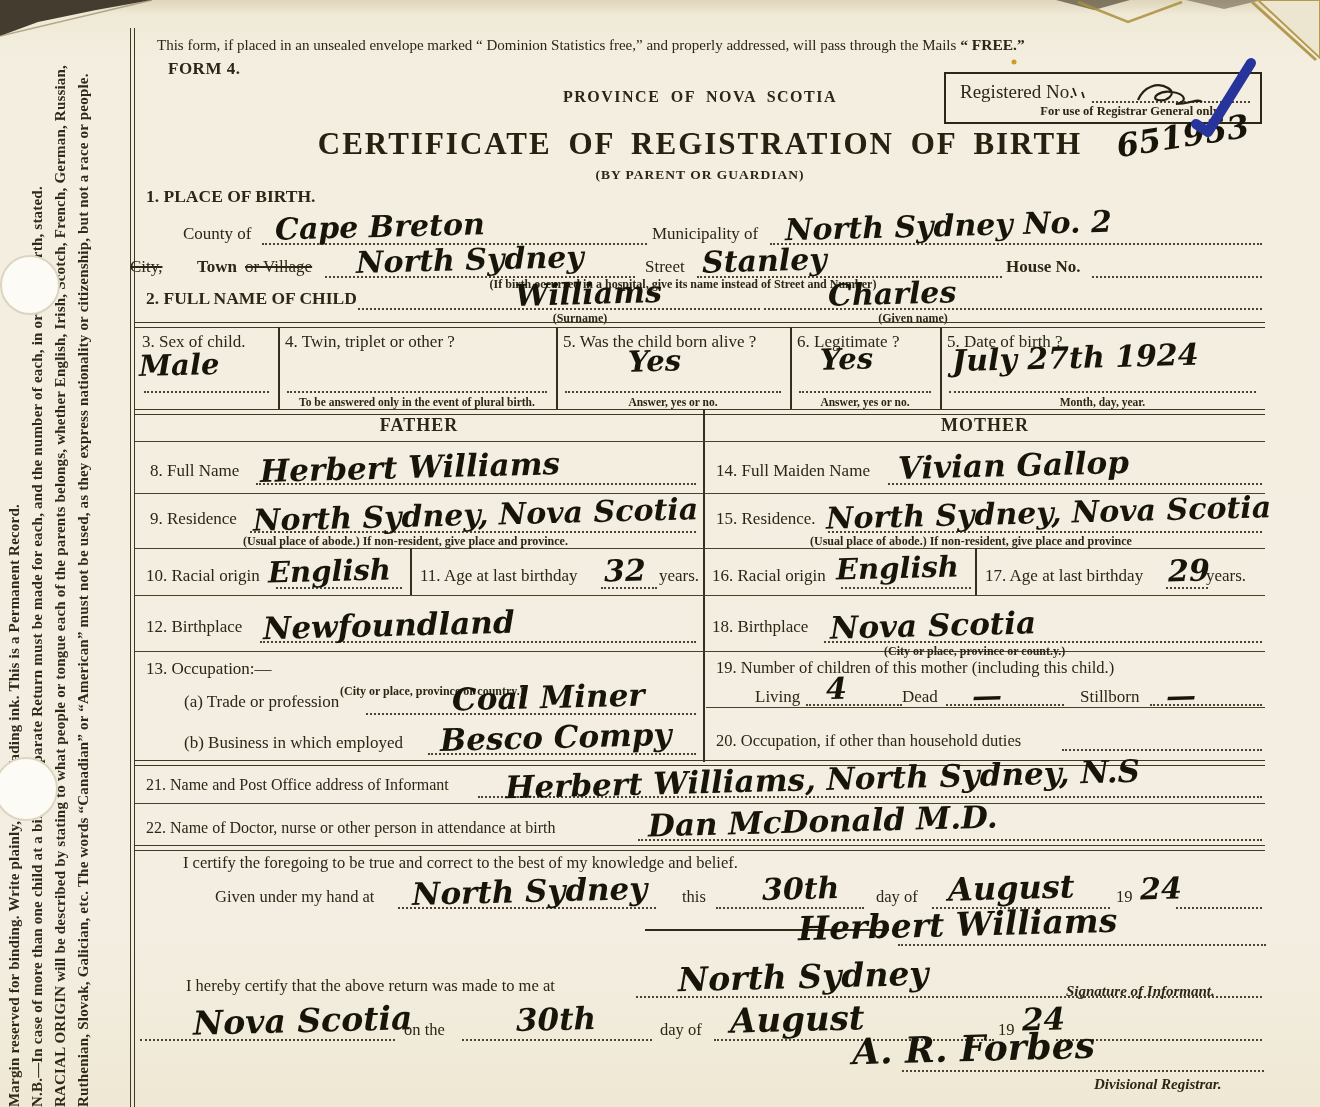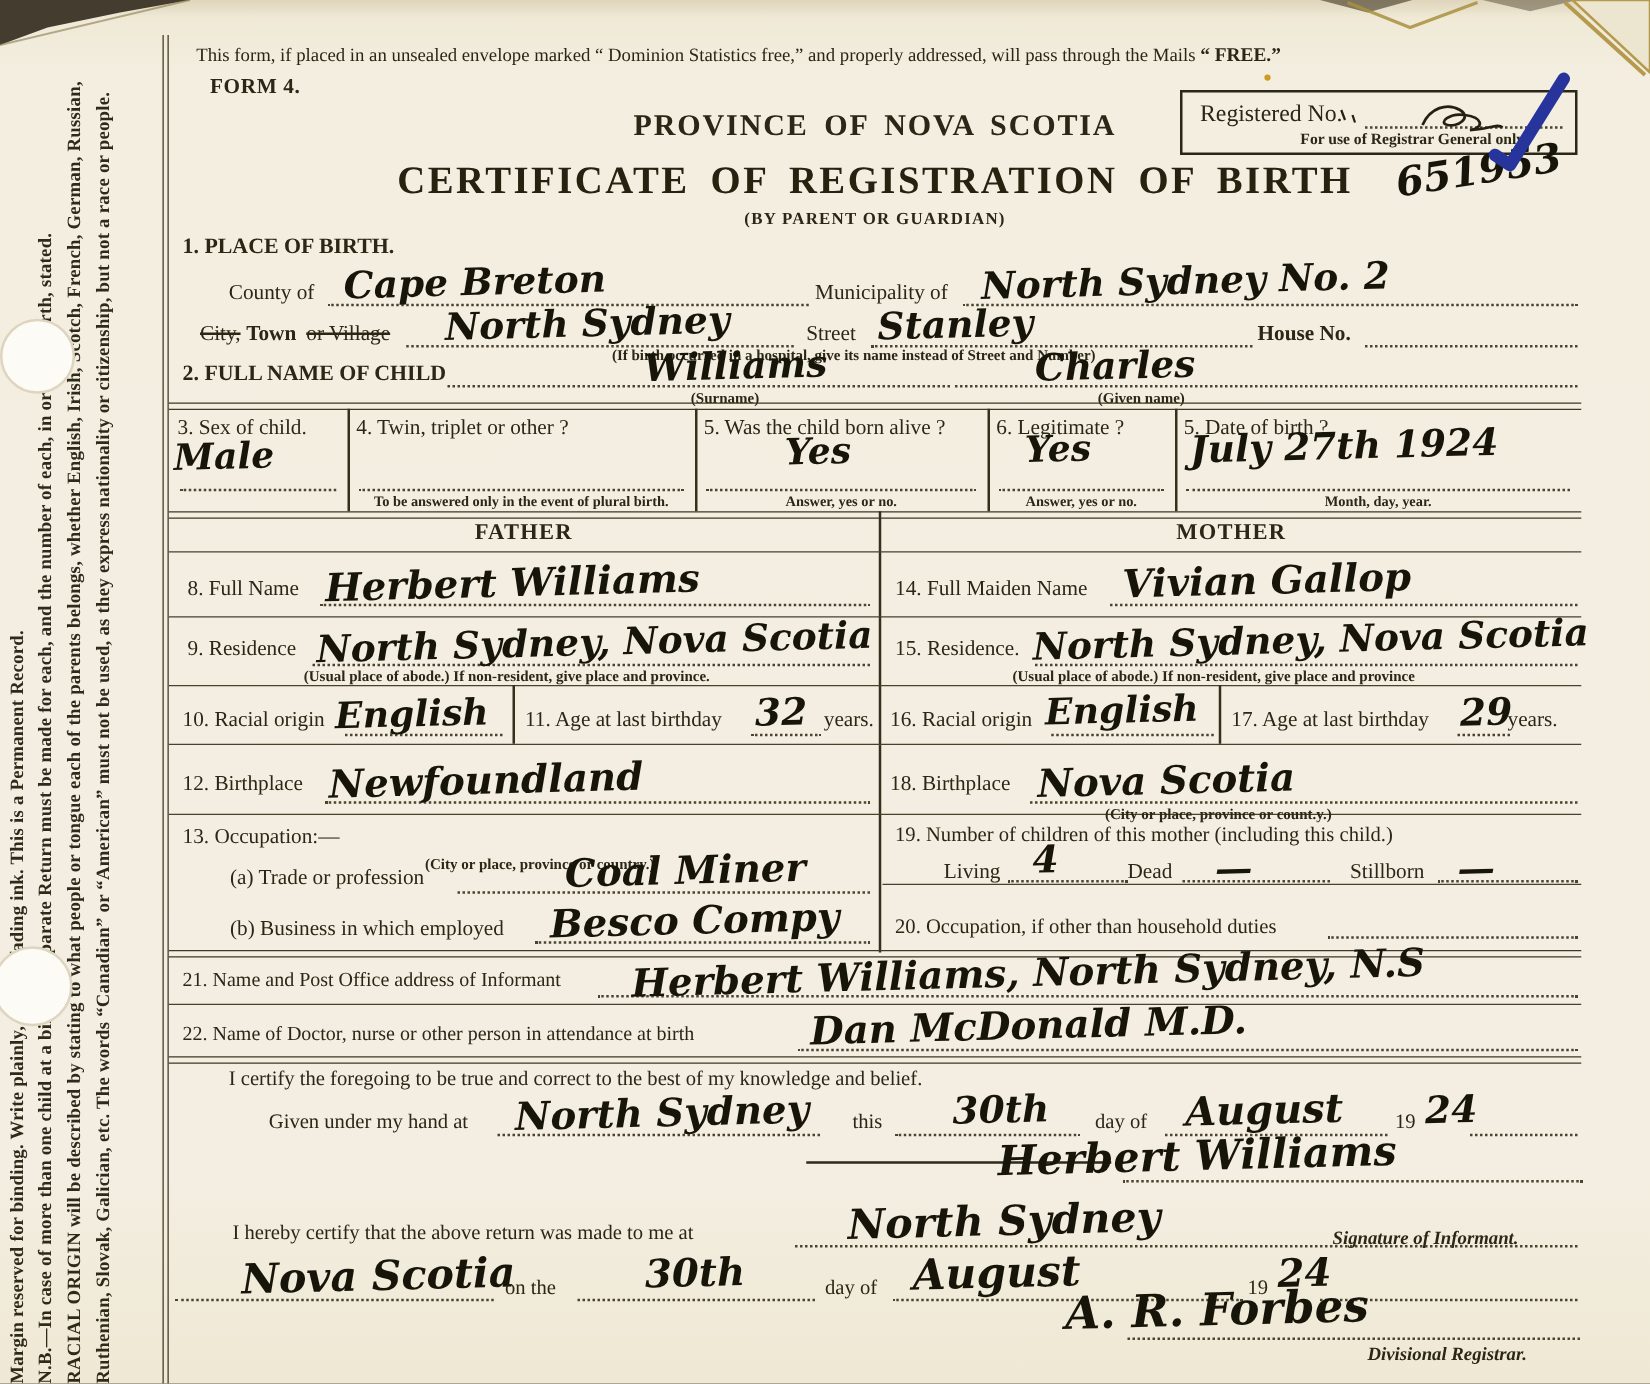--- a/index.html
+++ b/index.html
@@ -40,21 +40,21 @@
     <div class="mline">Ruthenian, Slovak, Galician, etc.  The words “Canadian” or “American” must not be used, as they express nationality or citizenship, but not a race or people.</div>
   </div>
 
   <div class="abs" style="left:130px;top:28px;height:1079px;width:3px;border-left:1px solid #3e3921;border-right:1px solid #3e3921;"></div>
 
   <div class="abs" style="left:157px;top:36px;font-size:15px;">
     <span>This form, if placed in an unsealed envelope marked “ Dominion Statistics free,” and properly addressed, will pass through the Mails</span>
     <span class="b" style="font-size:15.5px;">“ FREE.”</span>
   </div>
   <div class="abs b" style="left:168px;top:59px;font-size:17px;letter-spacing:.5px;">FORM 4.</div>
-  <div class="abs b ctr" style="left:450px;top:88px;width:500px;font-size:24px;letter-spacing:1.5px;word-spacing:5px;">PROVINCE OF NOVA SCOTIA</div>
+  <div class="abs b ctr" style="left:450px;top:88px;width:500px;font-size:16px;letter-spacing:1.5px;word-spacing:5px;">PROVINCE OF NOVA SCOTIA</div>
 
   <div class="abs" style="left:944px;top:72px;width:314px;height:48px;border:2px solid #2b2718;">
     <span class="abs" style="left:14px;top:7px;font-size:19px;">Registered No.</span>
     <span class="dot" style="left:146px;width:158px;top:27px;"></span>
     <span class="abs b ctr" style="left:0;width:100%;top:30px;font-size:12.5px;padding-left:28px;">For use of Registrar General only.</span>
   </div>
 
   <div class="abs b ctr" style="left:270px;top:126px;width:860px;font-size:31px;letter-spacing:2px;word-spacing:7px;color:#26220f;">CERTIFICATE OF REGISTRATION OF BIRTH</div>
   <div class="abs b ctr" style="left:480px;top:167px;width:440px;font-size:13.5px;letter-spacing:1px;">(BY PARENT OR GUARDIAN)</div>
 
@@ -62,21 +62,21 @@
 
   <div class="abs b" style="left:146px;top:186px;font-size:17.5px;">1. PLACE OF BIRTH.</div>
 
   <span class="abs lbl" style="left:183px;top:224px;">County of</span>
   <span class="dot" style="left:262px;top:243px;width:385px;"></span>
   <div class="hw" style="left:275px;top:212px;font-size:30px;">Cape Breton</div>
   <span class="abs lbl" style="left:652px;top:224px;">Municipality of</span>
   <span class="dot" style="left:770px;top:243px;width:492px;"></span>
   <div class="hw" style="left:785px;top:211px;font-size:30px;">North Sydney No. 2</div>
 
-  <span class="abs lbl strike" style="left:160px;top:257px;text-align:right;">City,</span>
+  <span class="abs lbl strike" style="left:130px;top:257px;text-align:right;">City,</span>
   <span class="abs lbl" style="left:197px;top:257px;font-weight:bold;">Town</span>
   <span class="abs lbl strike" style="left:245px;top:257px;">or Village</span>
   <span class="dot" style="left:325px;top:276px;width:310px;"></span>
   <div class="hw" style="left:356px;top:245px;font-size:30px;">North Sydney</div>
   <span class="abs lbl" style="left:645px;top:257px;">Street</span>
   <span class="dot" style="left:697px;top:276px;width:305px;"></span>
   <div class="hw" style="left:702px;top:246px;font-size:30px;">Stanley</div>
   <span class="abs lbl" style="left:1006px;top:257px;font-weight:bold;">House No.</span>
   <span class="dot" style="left:1092px;top:276px;width:170px;"></span>
   <div class="abs sm ctr" style="left:468px;top:277px;width:430px;">(If birth occurred in a hospital, give its name instead of Street and Number)</div>

